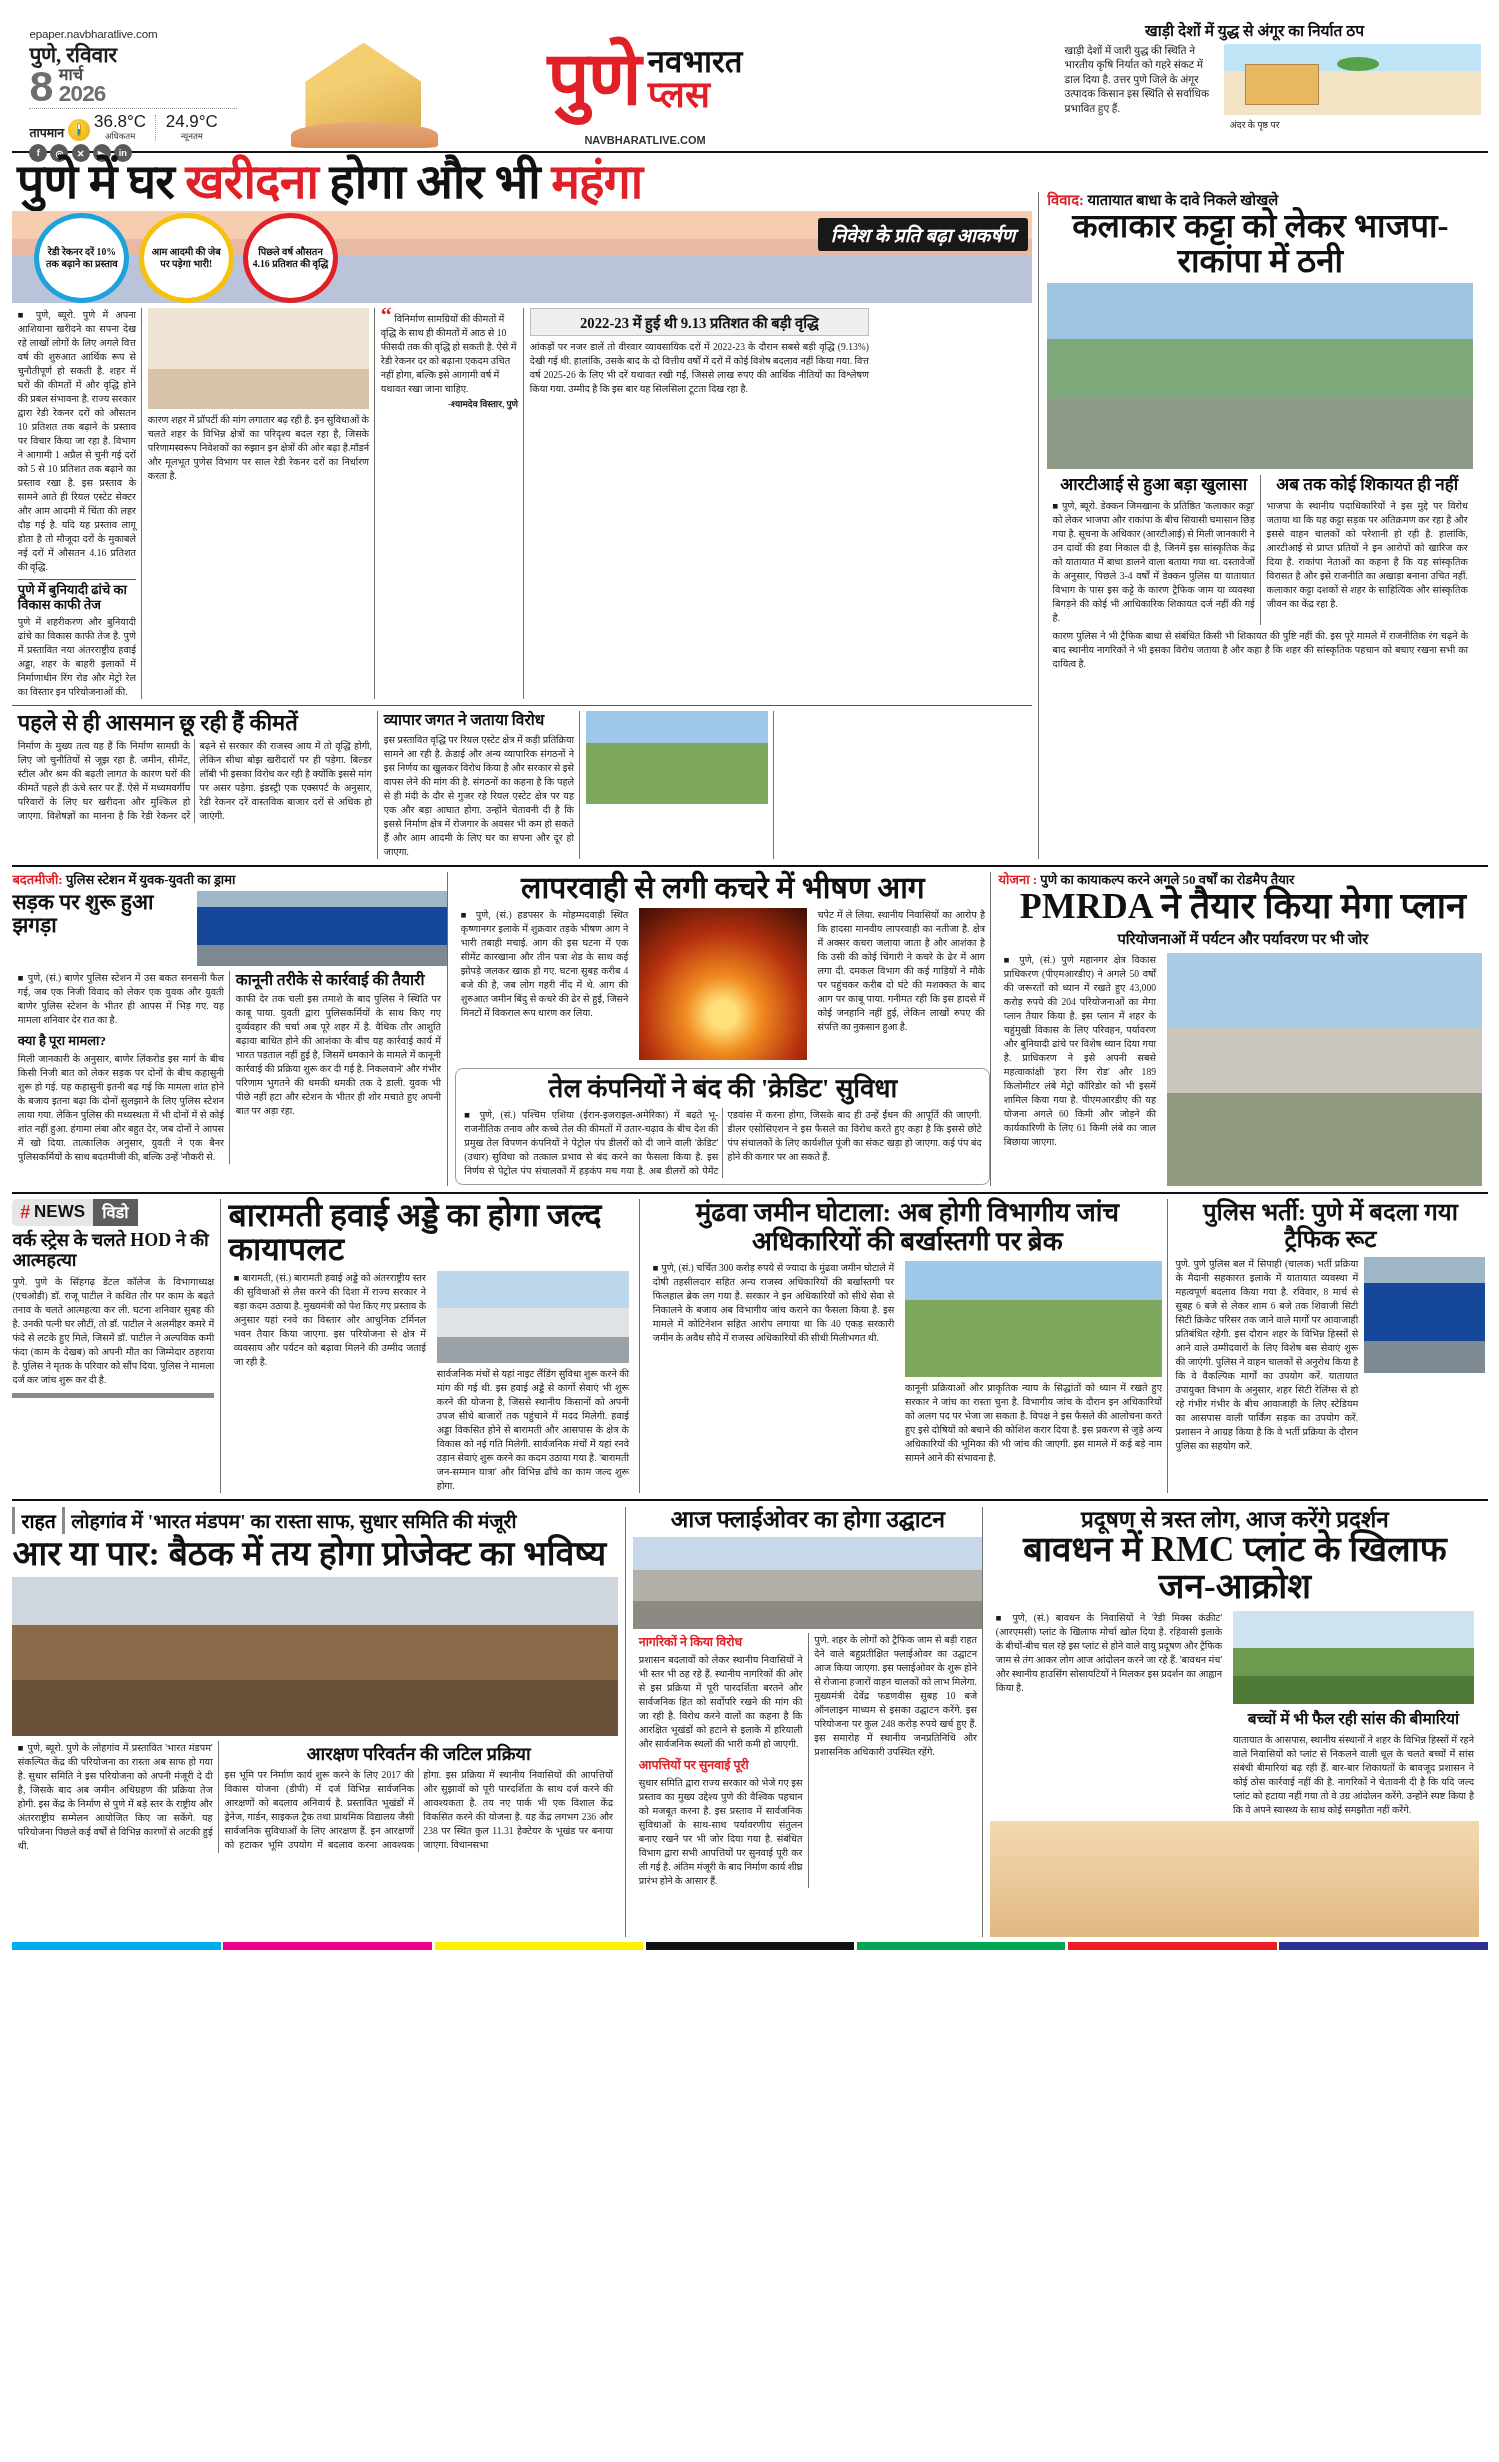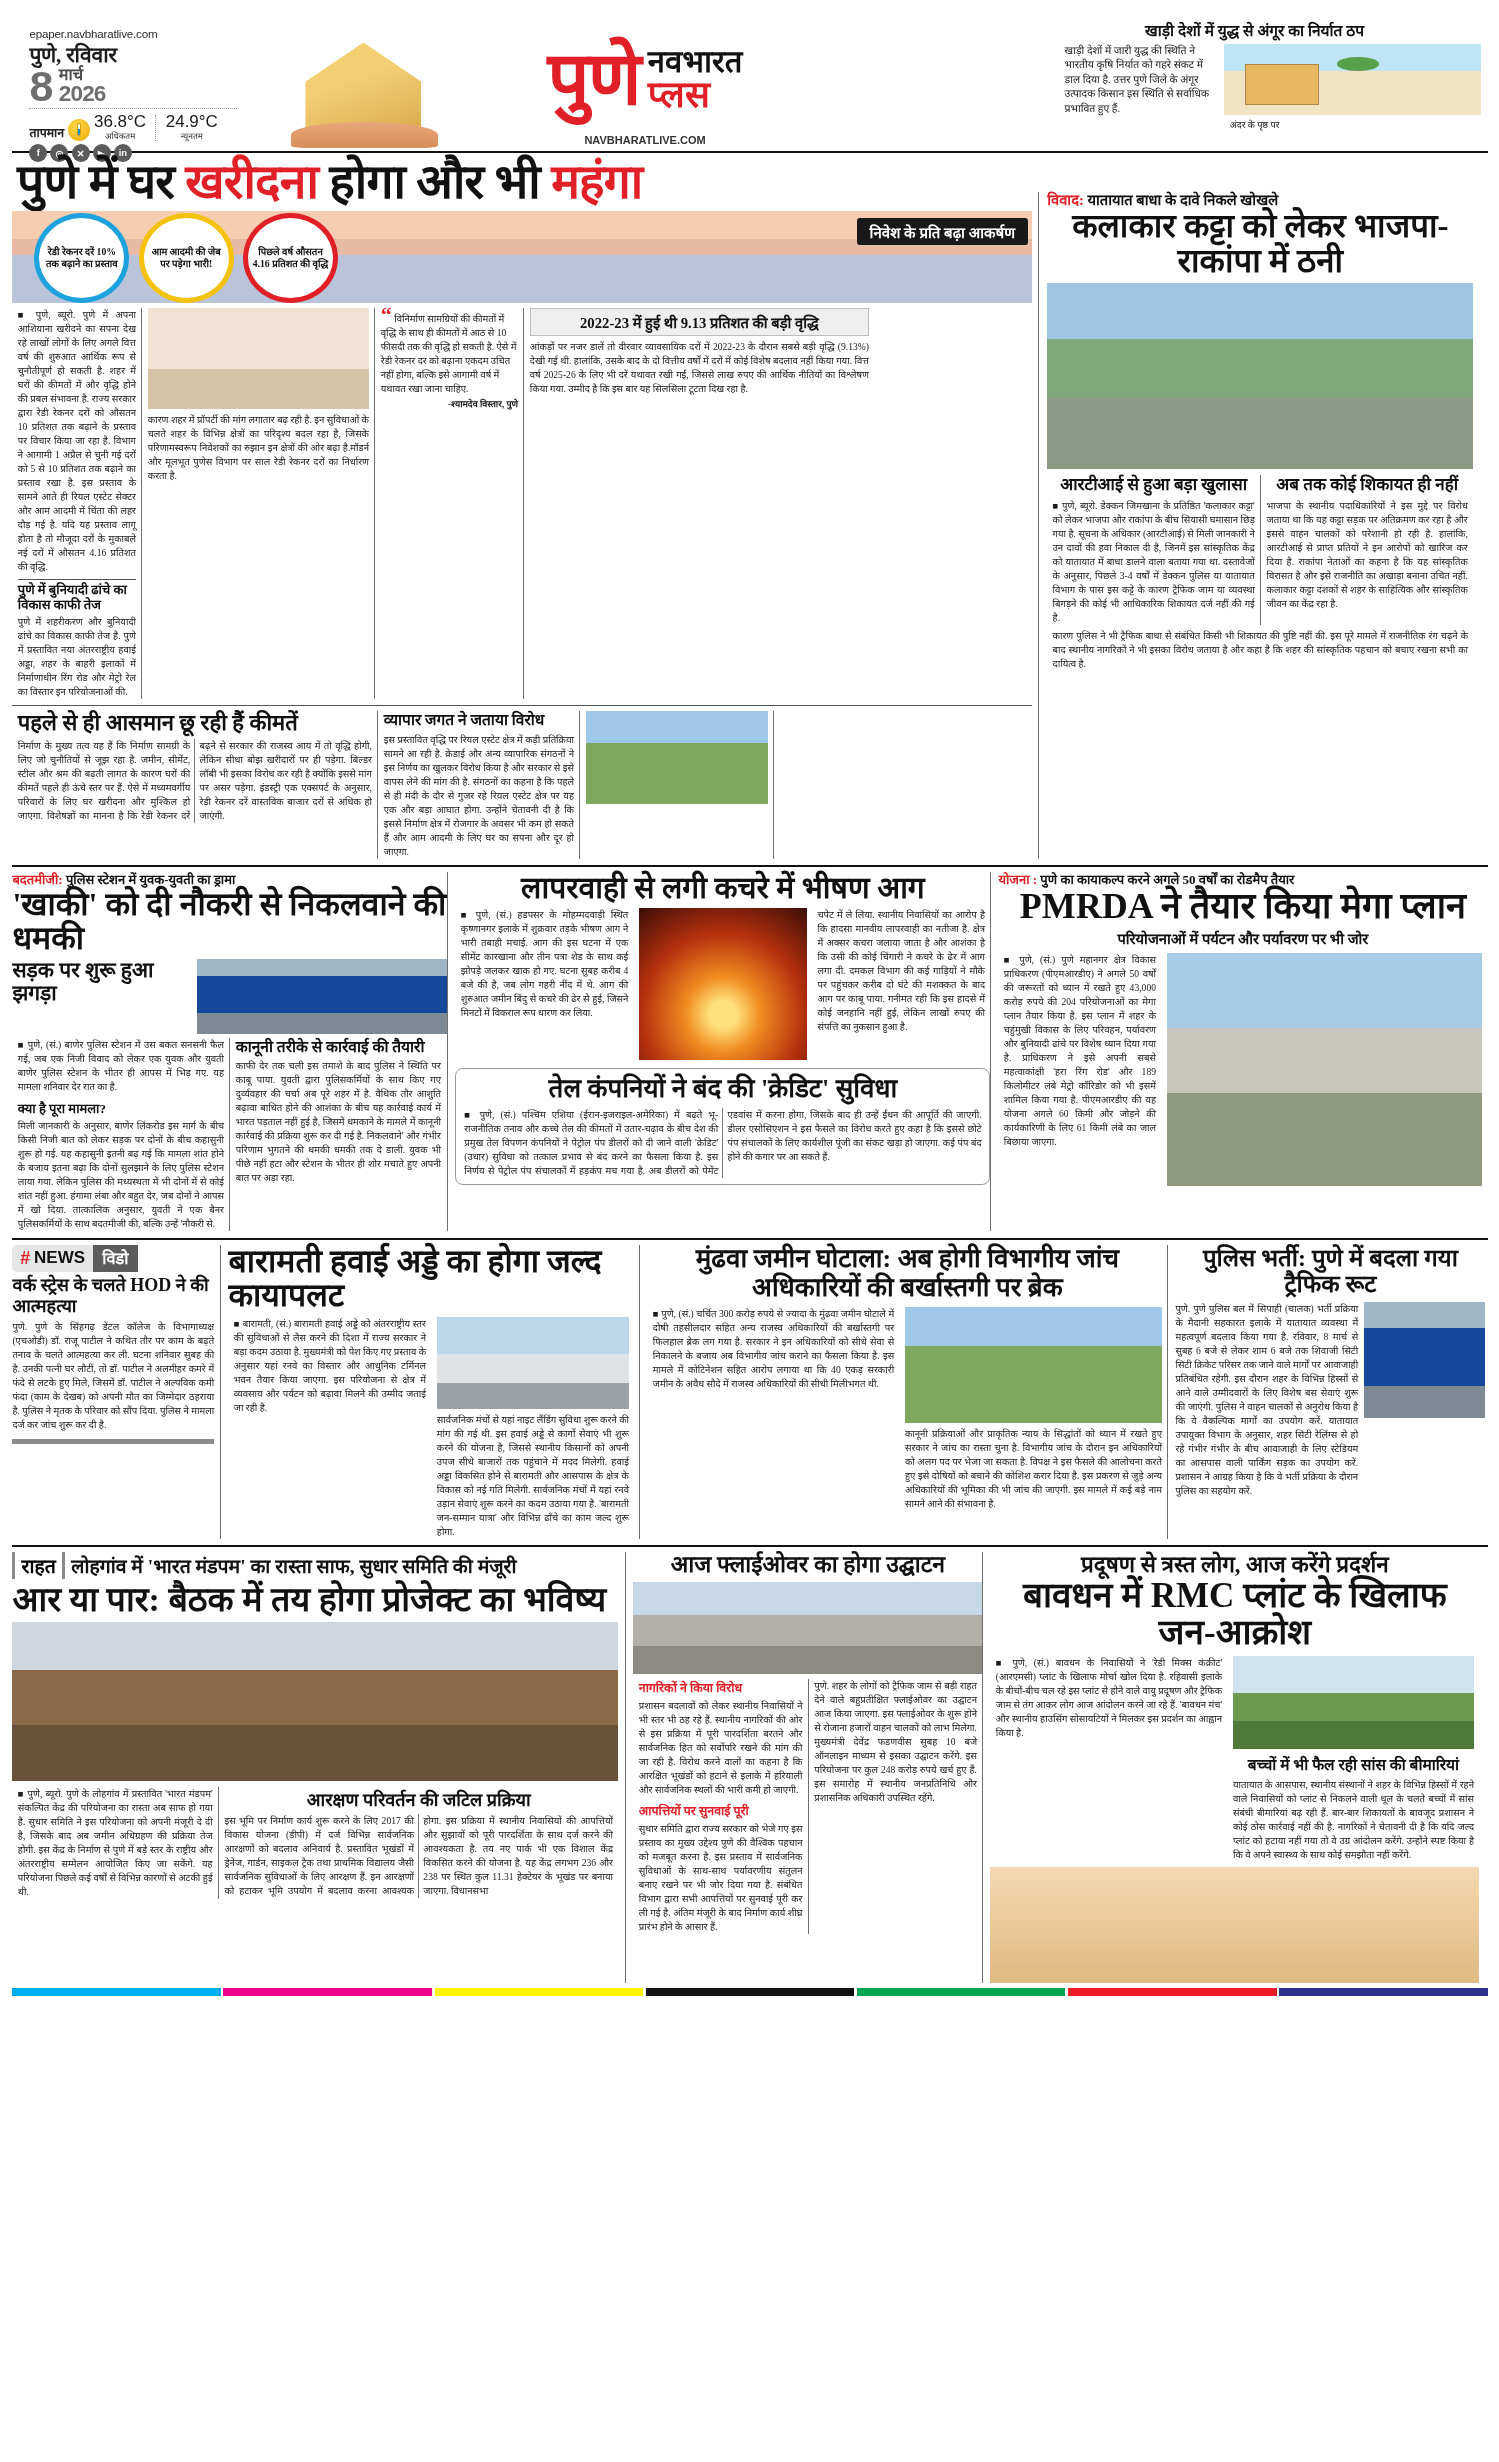--- a/index.html
+++ b/index.html
@@ -73,21 +73,21 @@
   .lead-head .red { color:#e01f26; }
   .lead-hero { margin-top:4.7px; height:92px; position:relative; display:flex; align-items:center; }
   .heroimg { position:absolute; inset:0;
       background:linear-gradient(to bottom,#f6cdb0 0 30%, #e8b9a5 30% 48%, #b9c4da 48% 100%); }
   .bubbles { position:absolute; left:22px; top:1.6px; display:flex; gap:9.3px; z-index:3;}
   .bub { width:95px; height:90px; border-radius:50%; background:#fff; display:flex; flex-direction:column;
       align-items:center; justify-content:center; text-align:center; font-size:9.7px; font-weight:700;
       line-height:1.2; padding:4.7px; color:#111;}
   .bub.b1{border:5.4px solid #1ea2dd;} .bub.b2{border:5.4px solid #f4c20d;} .bub.b3{border:5.4px solid #e01f26;}
   .invest-tag { position:absolute; right:4.7px; top:6.2px; z-index:3; background:#181818; color:#fff;
-      font-size:15px; font-weight:700; padding:3.9px 12.4px; border-radius:3.1px;}
+      font-size:19px; font-weight:700; padding:3.9px 12.4px; border-radius:3.1px;font-style:italic;}
   .lead-cols { display:flex; margin-top:4.7px; }
   .quotebox { font-size:9.6px; line-height:1.45; color:#1a1a1a; }
   .quotebox .qmark { color:#e01f26; font-size:22px; font-weight:700; line-height:0.6; }
   .quotebox .author { text-align:right; font-size:9px; font-weight:700; margin-top:2.3px;}
   .statbar { background:#efefef; border:0.8px solid #bdbdbd; padding:3.1px 6.2px; }
   .statbar .t { font-size:14.7px; font-weight:700; text-align:center; }
   .subhead2 { font-size:22px; font-weight:700; line-height:1.1; }
 
   
   .rail { width:435px;margin-top:34px; }
@@ -253,21 +253,20 @@
       <div class="body-txt" style="margin-top:4.7px;padding:0 5.4px;">कारण पुलिस ने भी ट्रैफिक बाधा से संबंधित किसी भी शिकायत की पुष्टि नहीं की. इस पूरे मामले में राजनीतिक रंग चढ़ने के बाद स्थानीय नागरिकों ने भी इसका विरोध जताया है और कहा है कि शहर की सांस्कृतिक पहचान को बचाए रखना सभी का दायित्व है.</div>
     </div>
   </div>
 
   <div style="display:flex;border-top:2.3px solid #111;margin-top:6.2px;padding-top:5.4px;">
 
     <div style="width:435px;">
       <div class="kicker" style="font-size:13px;">
         <span class="tag">बदतमीजी:</span><span> पुलिस स्टेशन में युवक-युवती का ड्रामा</span>
       </div>
-      <div style="font-size:32px;font-weight:700;line-height:1.06;">'खाकी' को दी नौकरी से निकलवाने की धमकी</div>
       <div style="display:flex;margin-top:3.1px;">
         <div style="width:185px;font-size:21px;font-weight:700;line-height:1.1;padding-right:4.7px;">सड़क पर शुरू हुआ झगड़ा</div>
         <div class="ph-sign" style="flex:1;height:75px;"></div>
       </div>
       <div style="display:flex;margin-top:4.7px;">
         <div class="col" style="width:217px;">
           <div class="body-txt">■ पुणे, (सं.) बाणेर पुलिस स्टेशन में उस बकत सनसनी फैल गई, जब एक निजी विवाद को लेकर एक युवक और युवती बाणेर पुलिस स्टेशन के भीतर ही आपस में भिड़ गए. यह मामला शनिवार देर रात का है.</div>
           <div style="font-size:13px;font-weight:700;margin:4.7px 0 2.3px;">क्या है पूरा मामला?</div>
           <div class="body-txt">मिली जानकारी के अनुसार, बाणेर लिंकरोड इस मार्ग के बीच किसी निजी बात को लेकर सड़क पर दोनों के बीच कहासुनी शुरू हो गई. यह कहासुनी इतनी बढ़ गई कि मामला शांत होने के बजाय इतना बढ़ा कि दोनों सुलझाने के लिए पुलिस स्टेशन लाया गया. लेकिन पुलिस की मध्यस्थता में भी दोनों में से कोई शांत नहीं हुआ. हंगामा लंबा और बहुत देर, जब दोनों ने आपस में खो दिया. तात्कालिक अनुसार, युवती ने एक बैनर पुलिसकर्मियों के साथ बदतमीजी की, बल्कि उन्हें 'नौकरी से.</div>
         </div>

